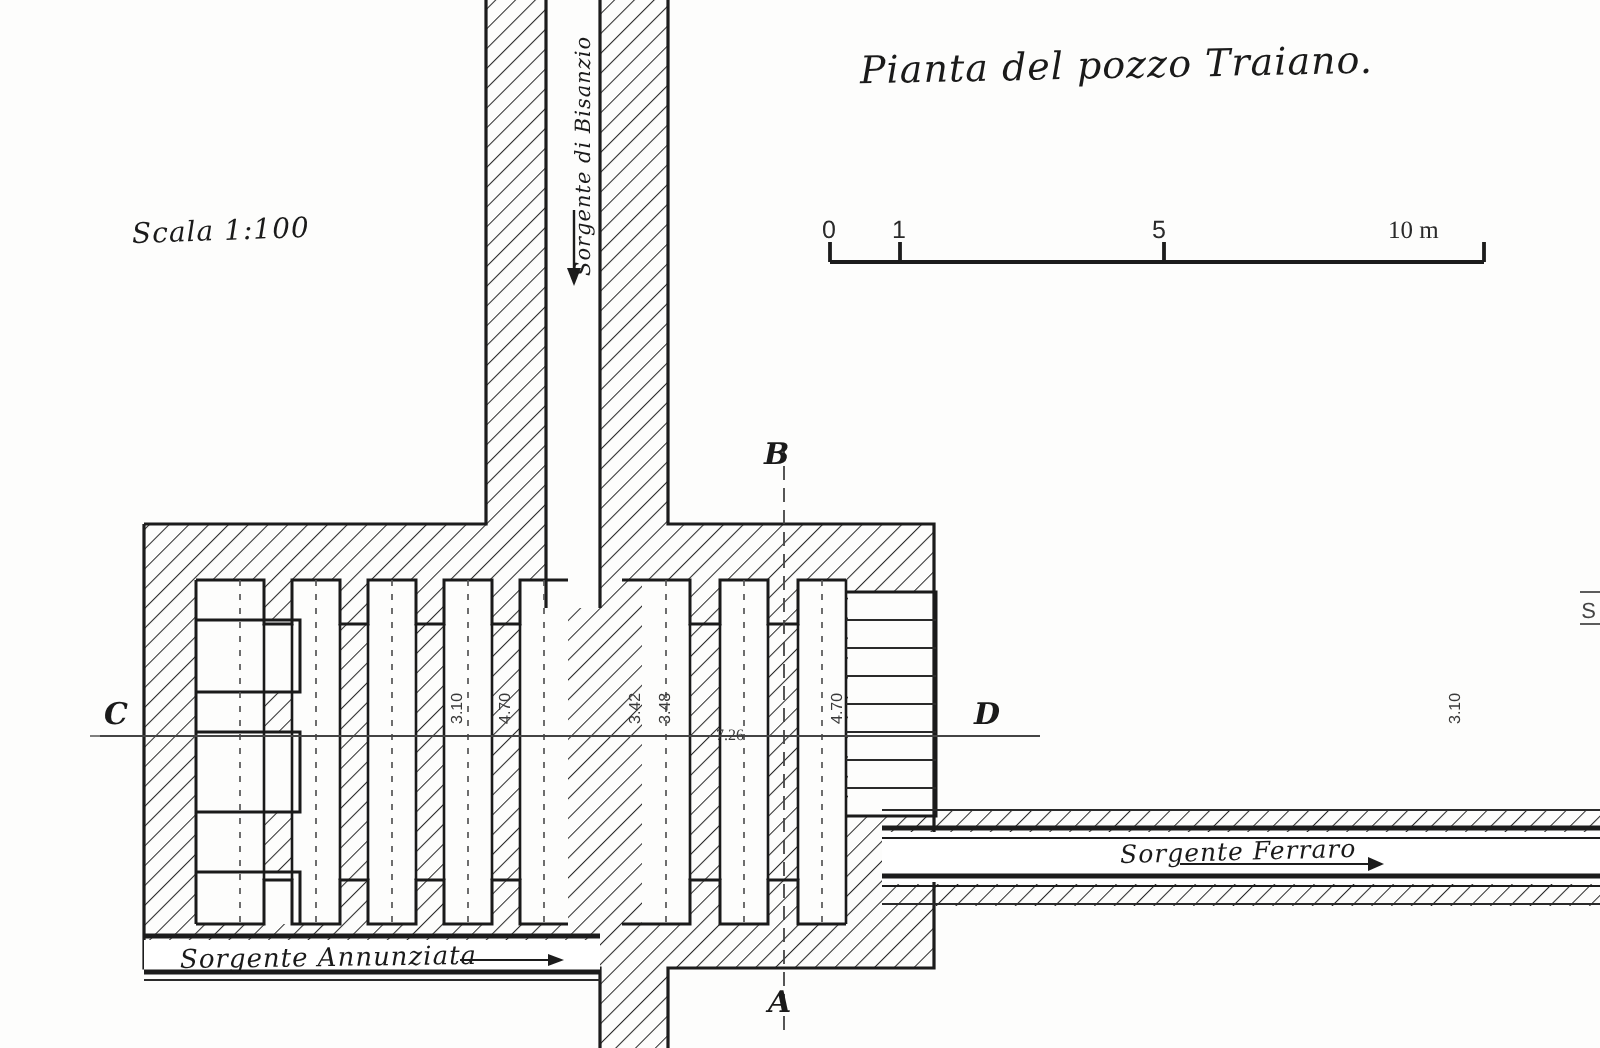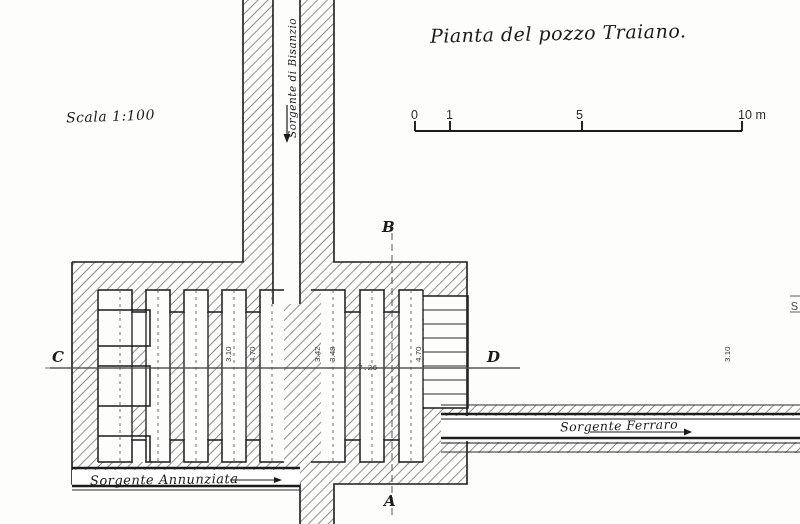--- a/index.html
+++ b/index.html
@@ -45,40 +45,40 @@
   }
   .scale-num {
     font-family: "Liberation Sans", sans-serif;
     font-size: 12.5px;
     color: #2a2a2a;
     top: 108px;
   }
   #sn0 { left: 411px; }
   #sn1 { left: 446px; }
   #sn5 { left: 576px; }
-  #sn10 { left: 738px; }
+  #sn10 { left: 694px; font-family: Liberation Serif, serif; }
   .sect-letter {
     font-family: "DejaVu Serif", serif;
     font-style: italic;
     font-weight: bold;
     font-size: 15px;
   }
   #lblA { left: 384px; top: 492px; }
   #lblB { left: 382px; top: 218px; }
   #lblC { left: 52px;  top: 348px; }
   #lblD { left: 487px; top: 348px; }
   .rot-dim {
     font-family: "Liberation Sans", sans-serif;
     font-size: 8px;
     color: #3a3a3a;
     transform-origin: left top;
     transform: rotate(-90deg);
   }
   .flat-dim {
-    font-family: Liberation Mono, monospace;
+    font-family: Liberation Serif, serif;
     font-size: 8px;
     color: #3a3a3a;
   }
   #lblAnn {
     left: 90px;
     top: 472px;
     font-size: 13px;
     transform: rotate(-0.8deg);
   }
   #lblFer {

